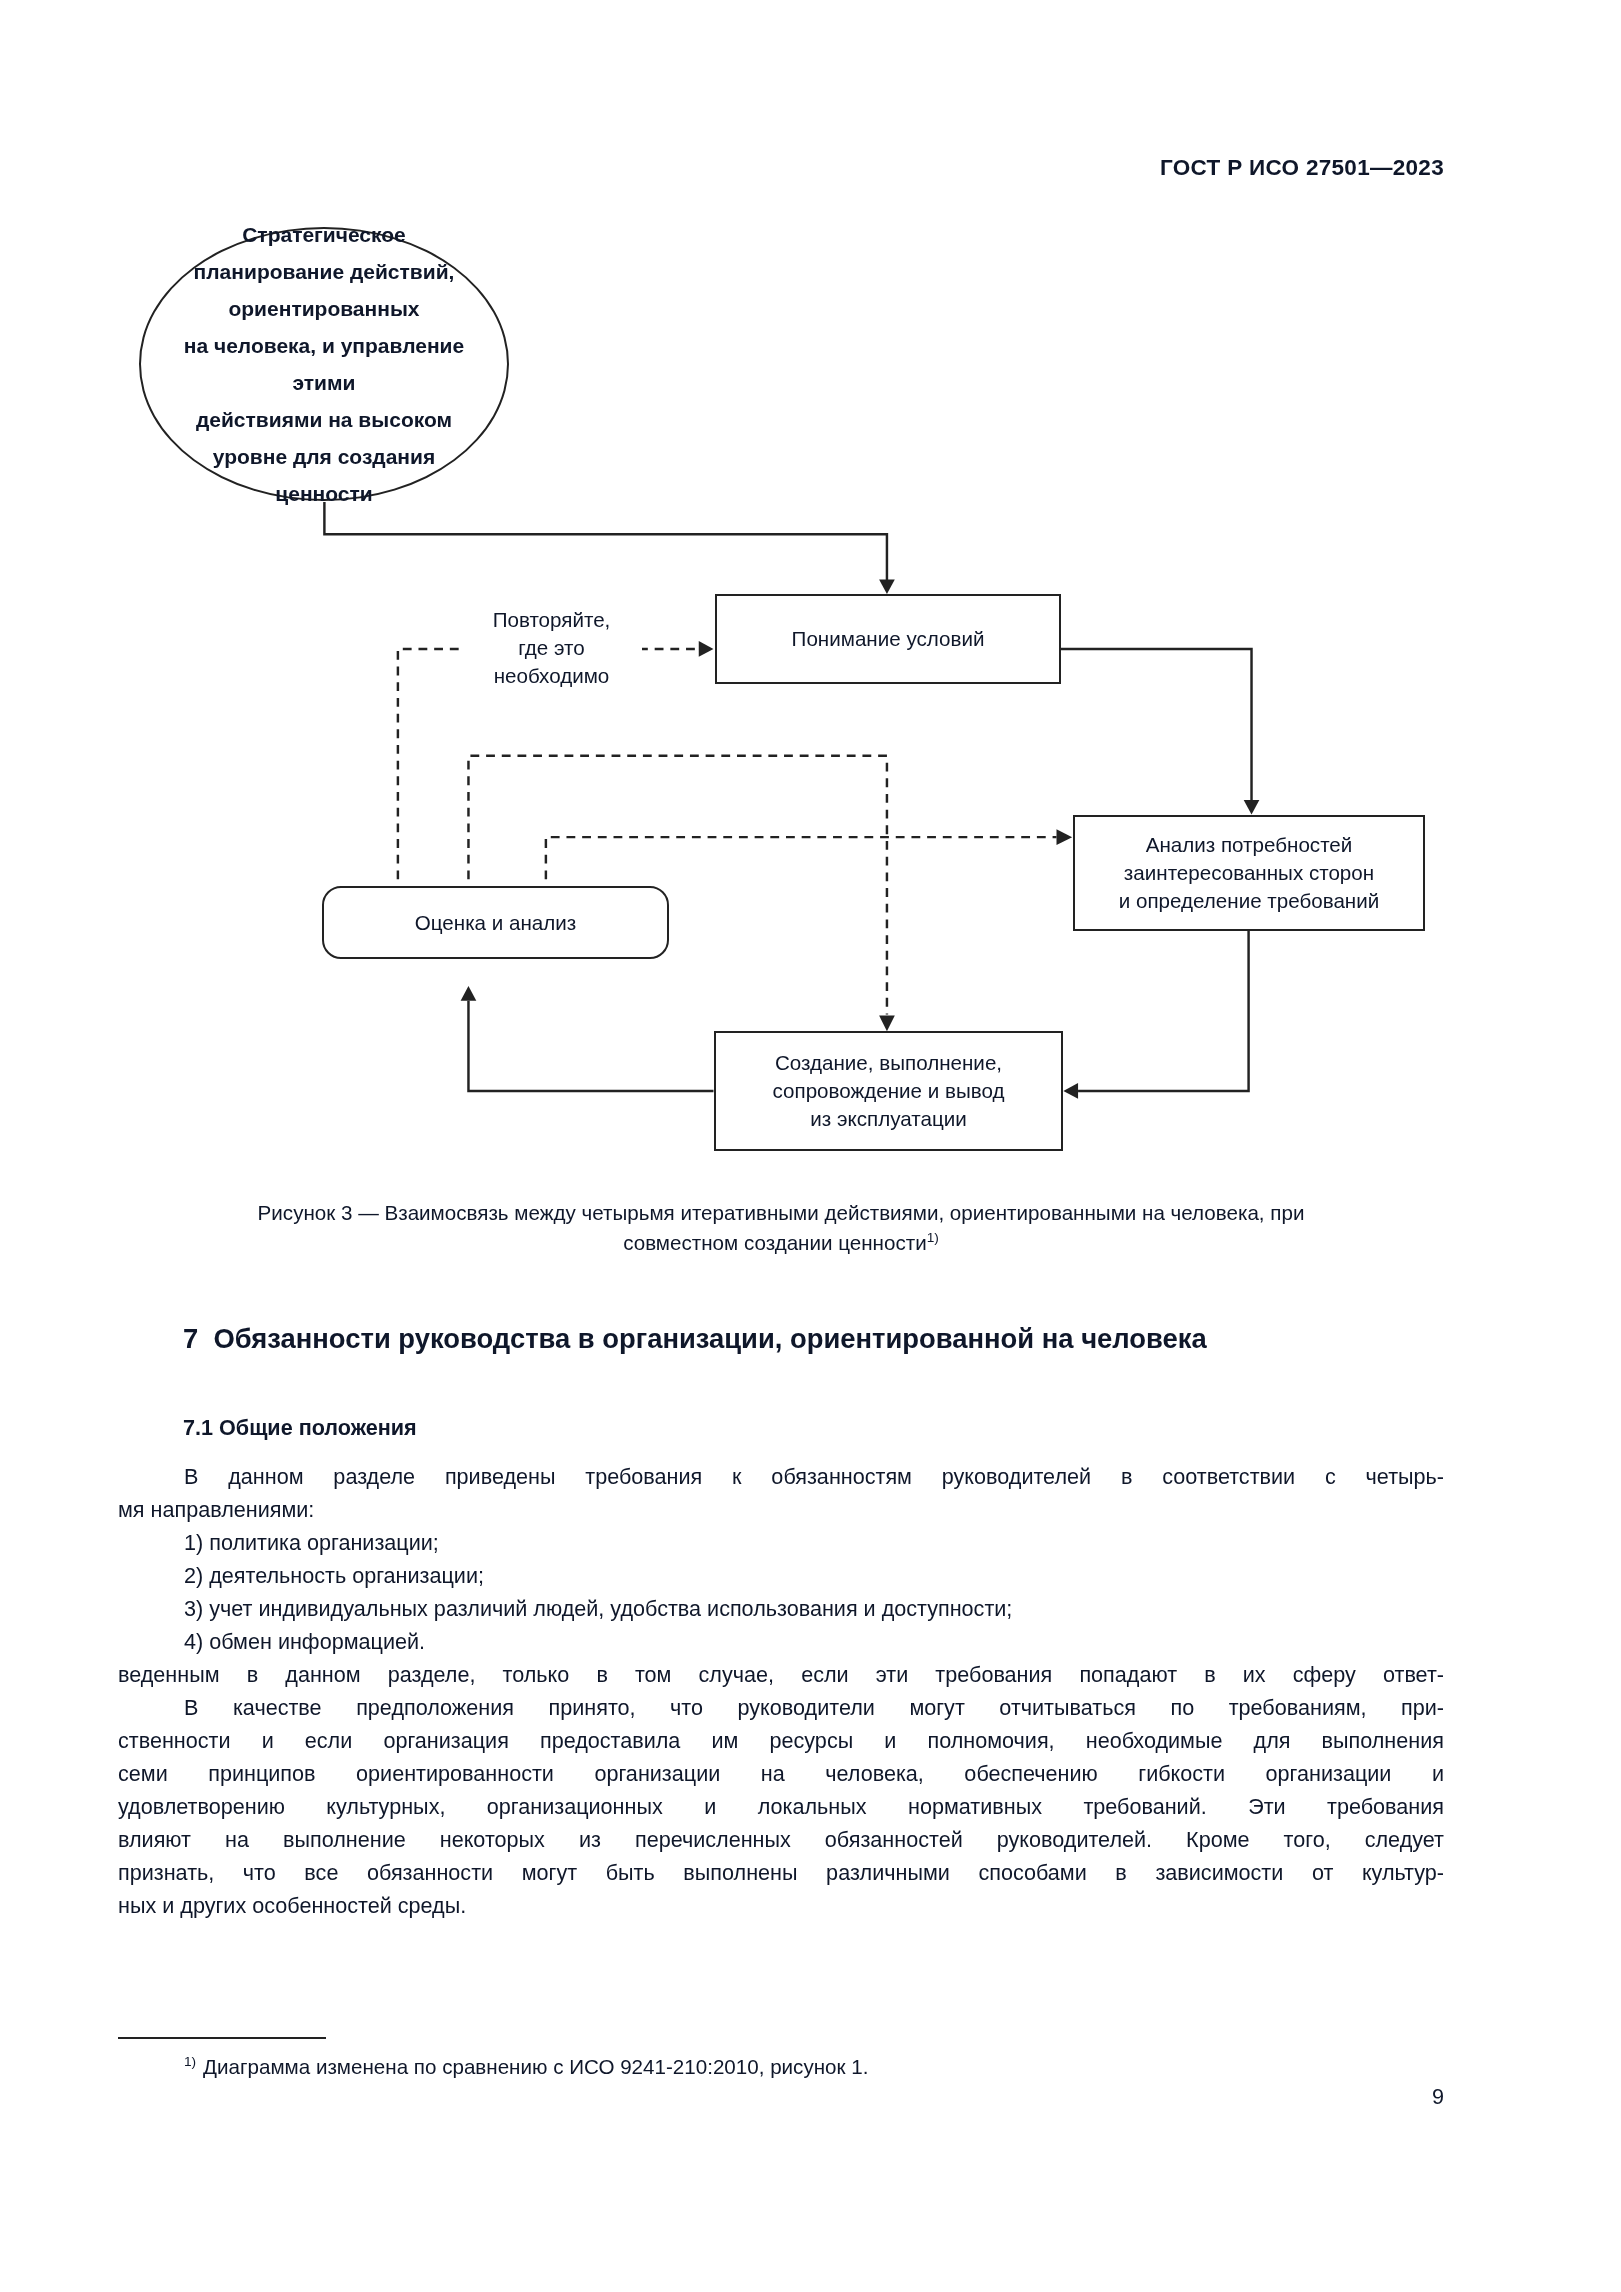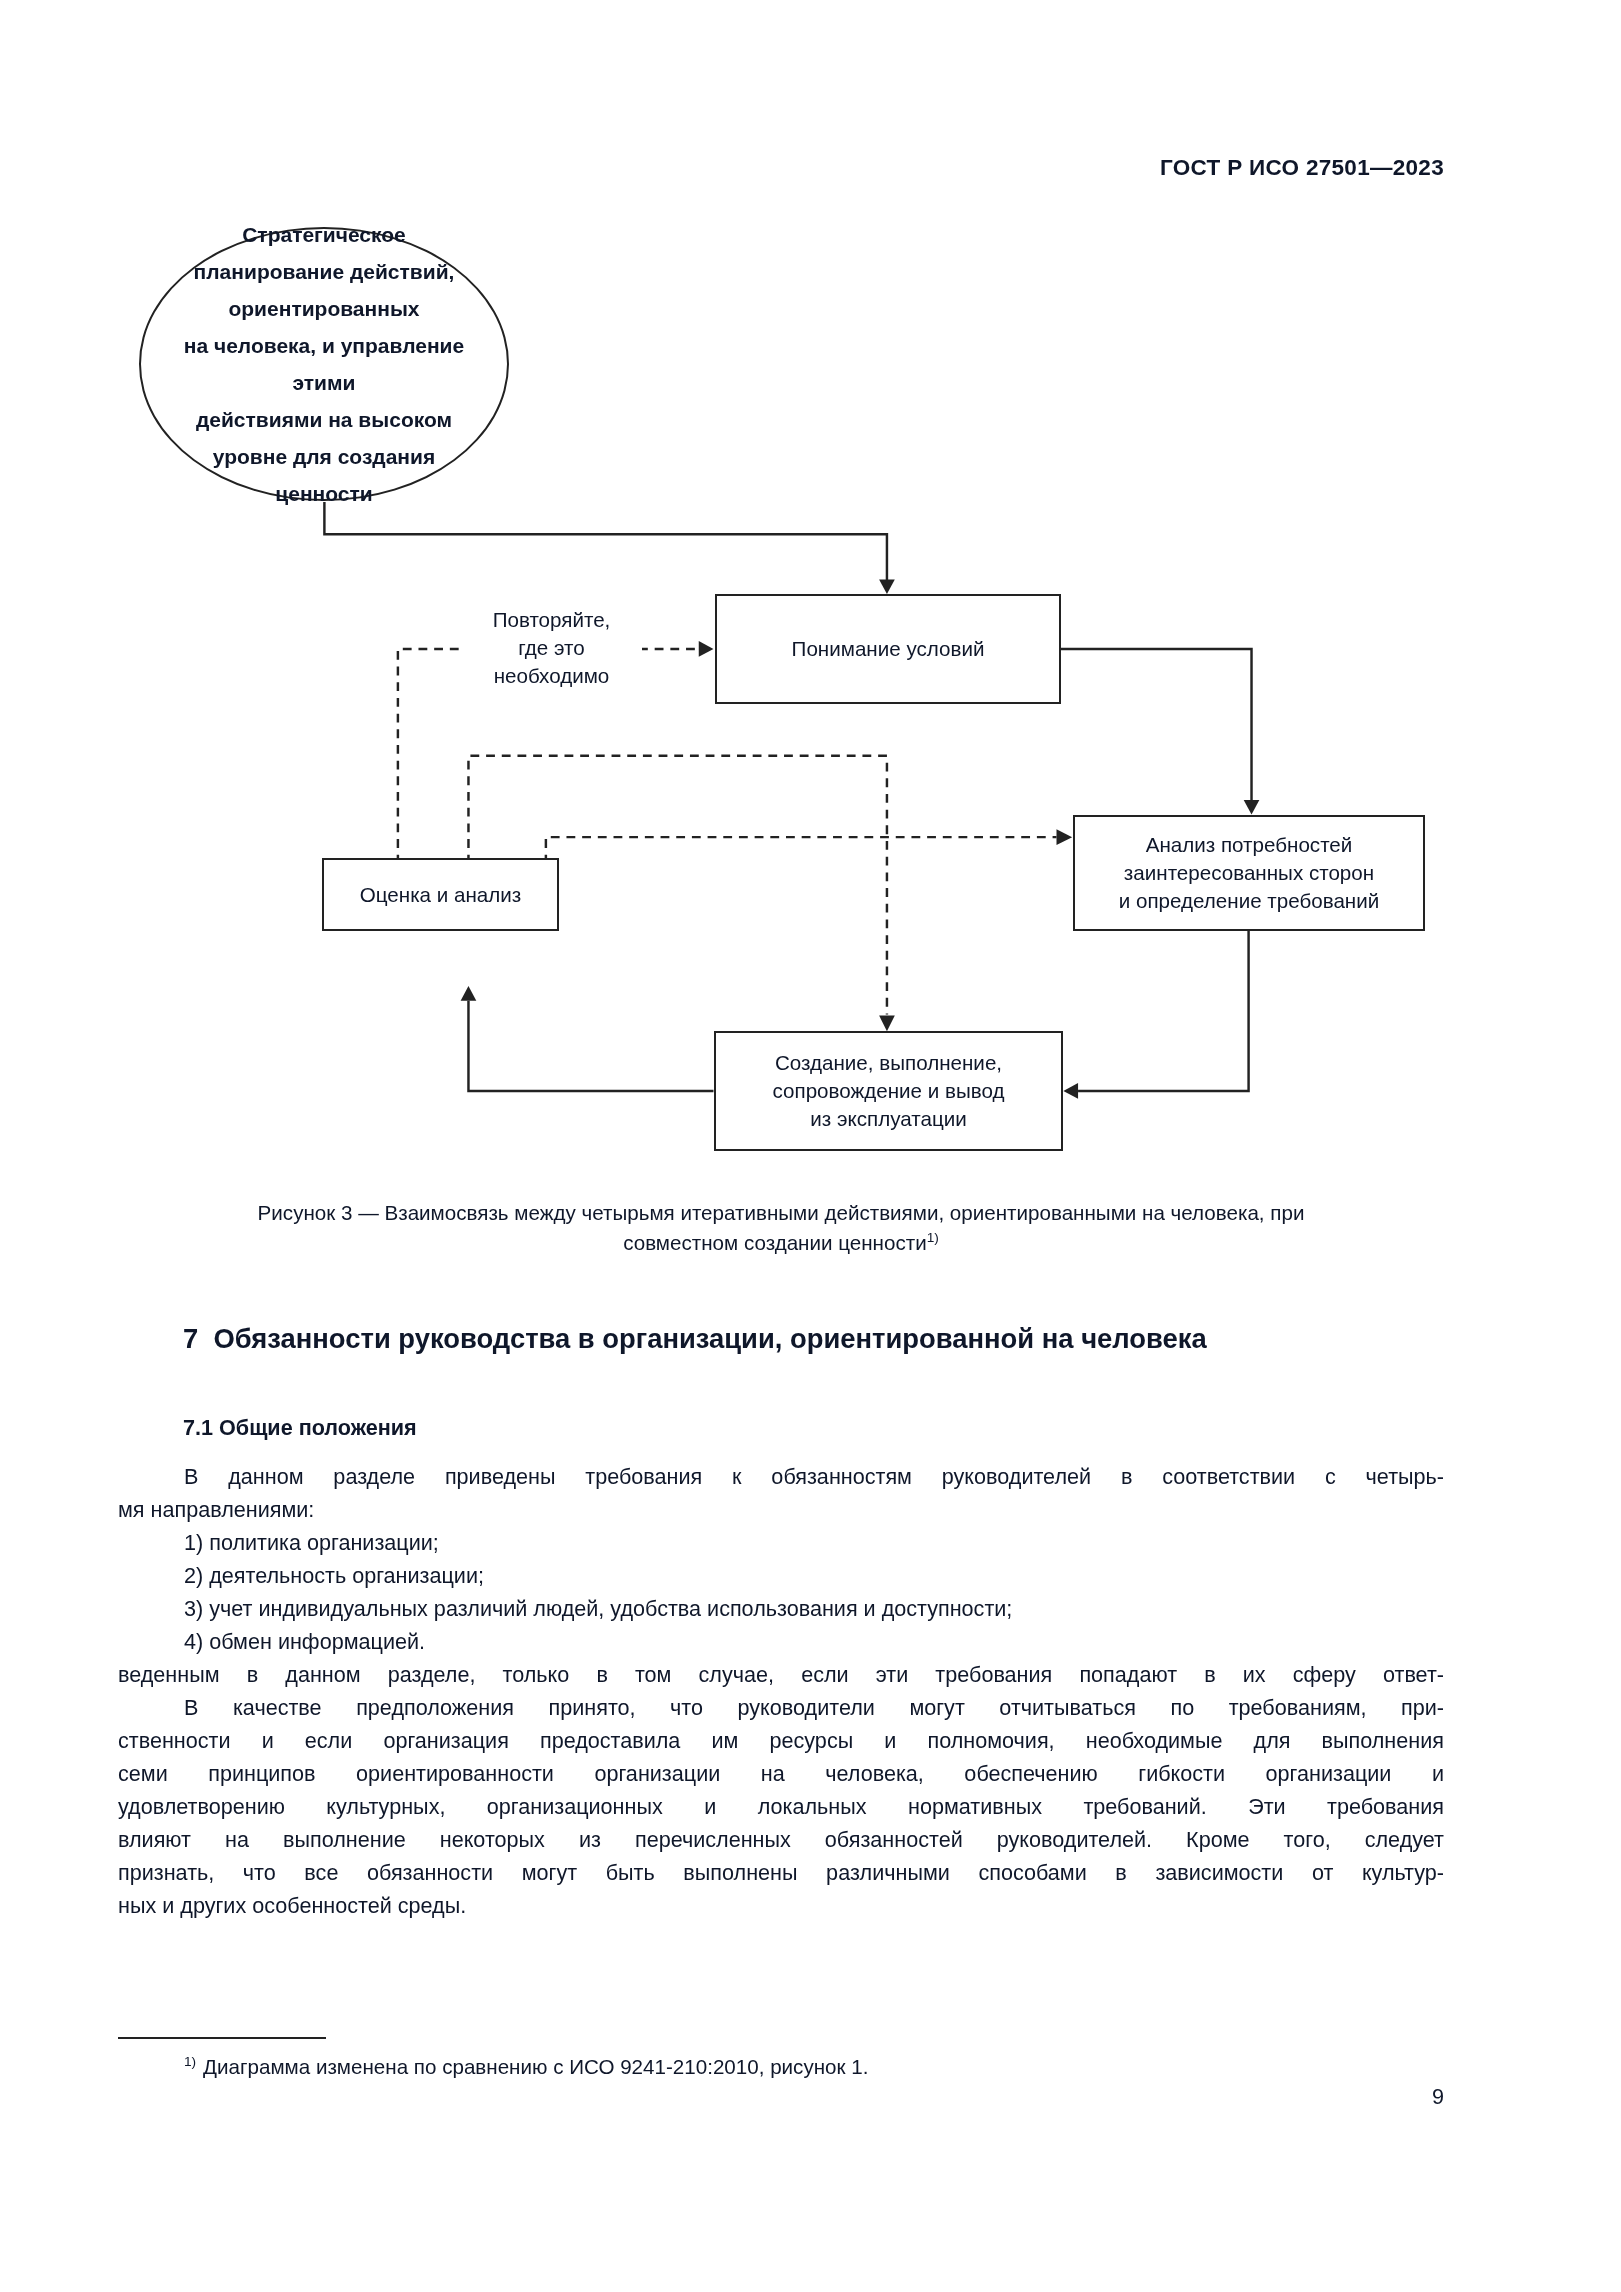--- a/index.html
+++ b/index.html
@@ -25,23 +25,23 @@
     display:flex;align-items:center;justify-content:center;
     text-align:center;font-size:21px;line-height:37px;white-space:pre-line;
     box-sizing:border-box;padding:0 13.7px;font-weight:bold;
   }
   .dbox{
     position:absolute;border:2.9px solid #222;background:#fff;
     display:flex;align-items:center;justify-content:center;
     text-align:center;font-size:20.6px;line-height:28px;white-space:pre-line;
     box-sizing:border-box;
   }
-  .box-understanding{left:715px;top:594px;width:346px;height:110px;}
+  .box-understanding{left:715px;top:594px;width:346px;height:90px;}
   .box-analysis{left:1073px;top:815px;width:352px;height:116px;}
-  .box-evaluation{left:322px;top:858px;width:237px;height:73px;}
+  .box-evaluation{left:322px;top:886px;width:347px;height:73px;border-radius:19px;}
   .box-creation{left:714px;top:1031px;width:349px;height:120px;}
   .iterate-label{
     position:absolute;left:461px;top:606px;width:181px;
     text-align:center;font-size:20.6px;line-height:28px;white-space:pre-line;
     background:#fff;
   }
   .connectors{position:absolute;left:0;top:0;}
 
   
   .caption{

